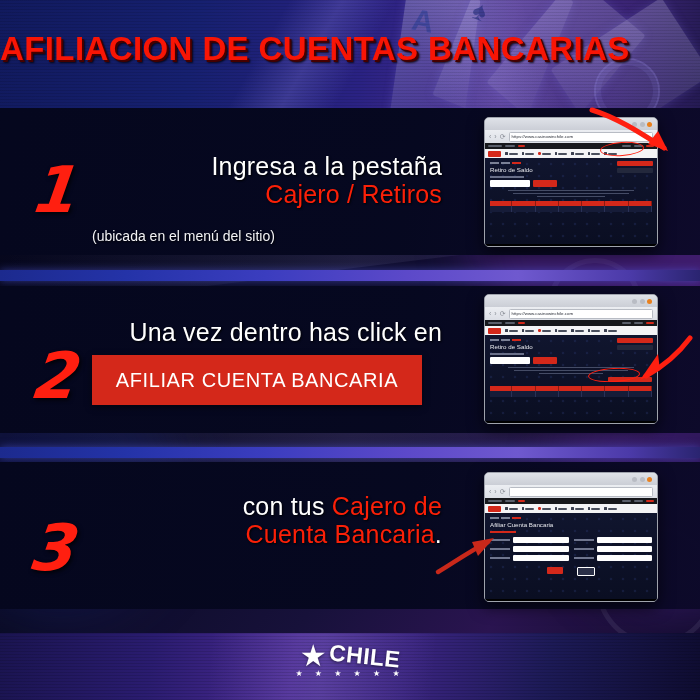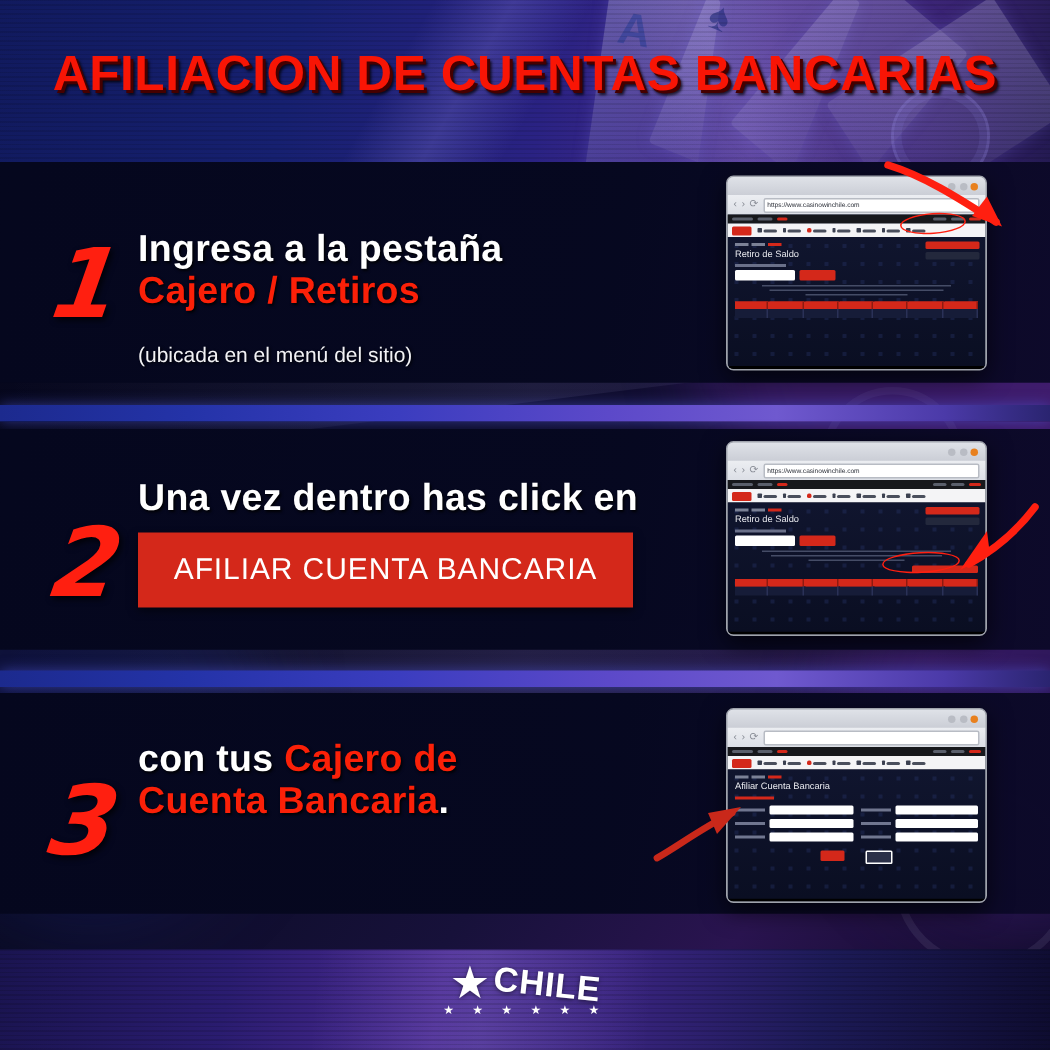--- a/index.html
+++ b/index.html
@@ -19,21 +19,21 @@
   .card.c1{left:455px;top:-22px;width:96px;height:140px;transform:rotate(22deg);}
   .card.c2{left:520px;top:-10px;width:92px;height:138px;transform:rotate(40deg);}
   .card.c3{left:585px;top:6px;width:92px;height:132px;transform:rotate(57deg);}
   .card.c4{left:398px;top:-6px;width:74px;height:128px;transform:rotate(8deg);
     background:linear-gradient(140deg,rgba(230,225,255,.30),rgba(130,120,210,.10));}
   .card-glyph{position:absolute;color:rgba(40,60,150,.55);font-weight:bold;pointer-events:none;}
   .cg-a{left:412px;top:4px;font-size:30px;transform:rotate(10deg);}
   .cg-s{left:473px;top:-4px;font-size:26px;transform:rotate(22deg);color:rgba(30,40,120,.6);}
   .cg-seal{position:absolute;left:594px;top:58px;width:62px;height:62px;border-radius:50%;
     border:2px solid rgba(150,140,230,.30);box-shadow:inset 0 0 0 5px rgba(150,140,230,.13);}
-  .title{position:absolute;left:0;top:30px;width:700px;text-align:center;
+  .title{position:absolute;left:0;top:30px;width:700px;text-align:left;
     font-size:33px;font-weight:bold;letter-spacing:.4px;color:#f81505;font-family:"Liberation Sans",sans-serif;
     text-shadow:2px 2px 0 #450000,3px 3px 2px rgba(0,0,0,.75);}
 
   
   .bodybg{position:absolute;left:0;top:108px;width:700px;height:525px;overflow:hidden;
     background:linear-gradient(125deg,#05061a 0%,#0a0b25 35%,#17113a 62%,#2a1450 80%,#120b2c 100%);}
   .bodybg .blob{position:absolute;border-radius:50%;filter:blur(26px);}
   .b1{left:470px;top:-30px;width:300px;height:300px;background:rgba(95,40,150,.45);}
   .b2{left:560px;top:230px;width:260px;height:280px;background:rgba(70,35,130,.40);}
   .b3{left:-60px;top:250px;width:240px;height:260px;background:rgba(25,35,110,.35);}
@@ -59,22 +59,22 @@
   .stepnum{position:absolute;color:#ff1f10;font-weight:bold;font-style:italic;
     font-family:"DejaVu Sans",sans-serif;font-size:64px;line-height:1;
     text-shadow:2px 2px 4px rgba(0,0,0,.8);transform:skewX(-9deg);}
   .sn1{left:36px;top:158px;}
   .sn2{left:36px;top:344px;}
   .sn3{left:34px;top:516px;}
   .stepbody{position:absolute;}
   .sb1{left:92px;top:152px;width:350px;}
   .sb2{left:92px;top:318px;width:350px;}
   .sb3{left:92px;top:492px;width:350px;}
-  .line{font-weight:bold;color:#ffffff;letter-spacing:.2px;
-    text-shadow:1px 1px 2px rgba(0,0,0,.9);font-family:"Liberation Sans",sans-serif;}
+  .line{font-weight:normal;color:#ffffff;letter-spacing:.2px;
+    text-shadow:1px 1px 2px rgba(0,0,0,.9);font-family:"Liberation Sans",sans-serif;text-align:right;}
   .l-lg{font-size:25px;line-height:1.12;}
   .l-red{color:#fb2008;}
   .l-sub{font-size:14px;font-weight:normal;color:#f2f2f5;margin-top:20px;
     text-shadow:1px 1px 2px rgba(0,0,0,.9);font-family:"Liberation Sans",sans-serif;}
   .redbtn{margin-top:9px;width:330px;height:50px;background:#d4281a;
     display:flex;align-items:center;justify-content:center;
     color:#fff;font-size:20px;letter-spacing:.6px;font-family:"Liberation Sans",sans-serif;
     box-shadow:0 2px 6px rgba(0,0,0,.55);}
 
   

